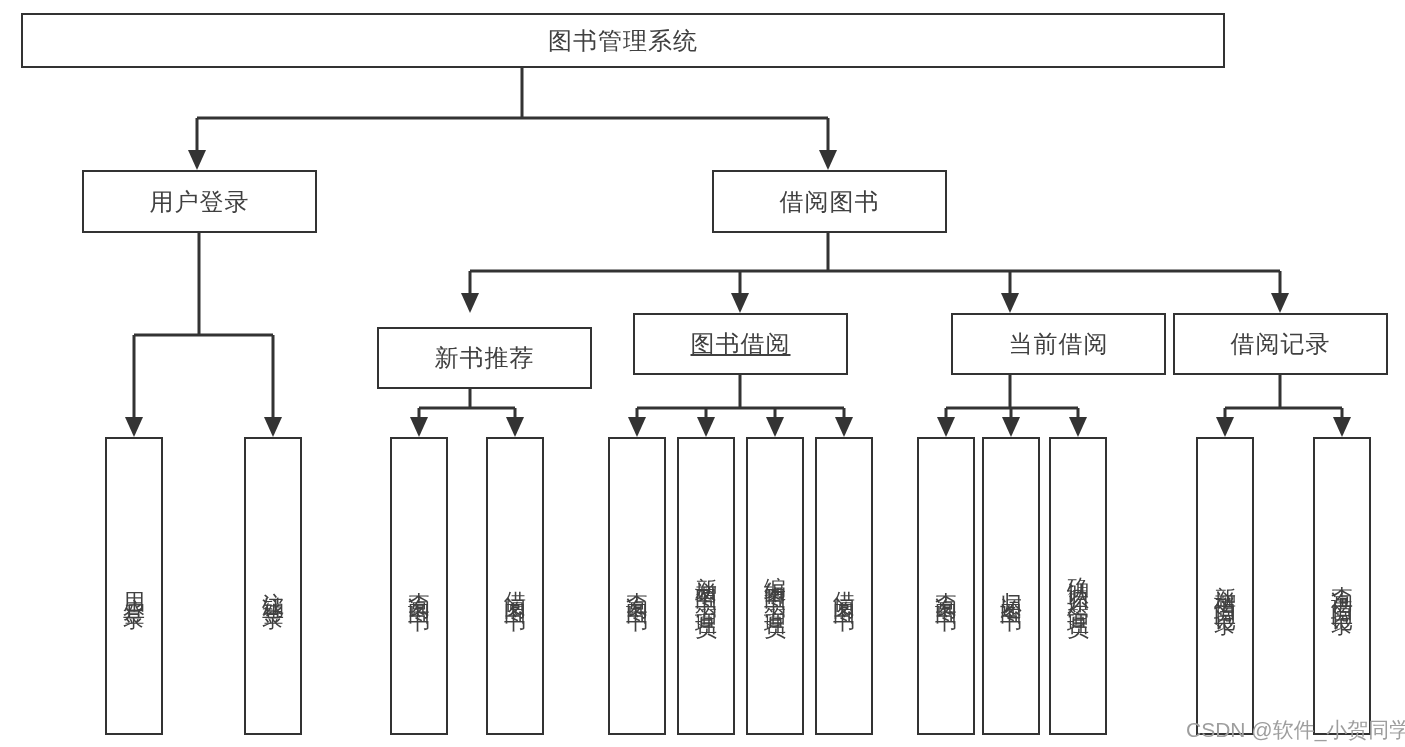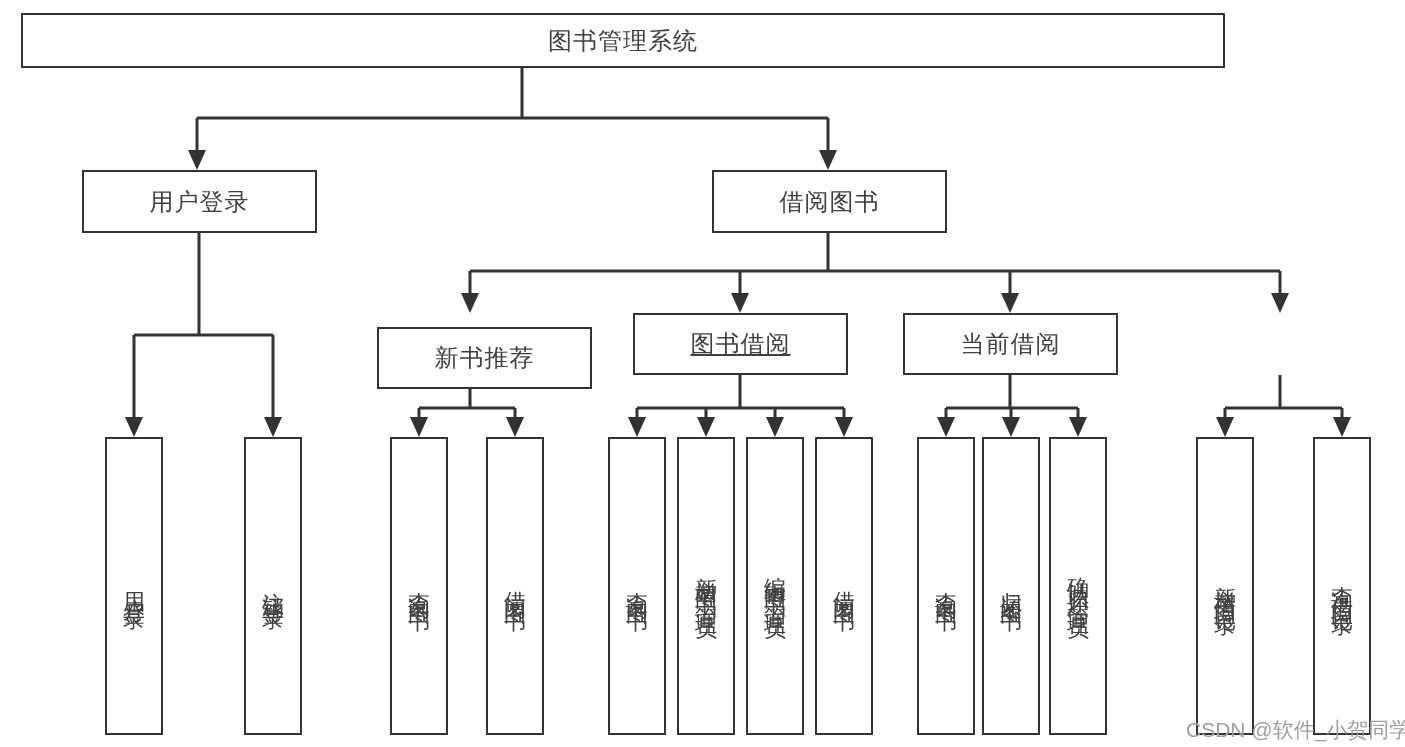--- a/index.html
+++ b/index.html
@@ -36,21 +36,21 @@
     z-index: 1;
     text-align: center;
   }
   .hbox { font-size: 24px; letter-spacing: 1px; }
   .root-box  { left: 21px;  top: 13px;  width: 1204px; height: 55px; }
   .l2a { left: 82px;  top: 170px; width: 235px; height: 63px; }
   .l2b { left: 712px; top: 170px; width: 235px; height: 63px; }
   .l3  { top: 313px; width: 215px; height: 62px; }
   .l3a { left: 377px; margin-top: 14px; }
   .l3b { left: 633px; text-decoration: underline; }
-  .l3c { left: 903px; }
+  .l3c { left: 951px; }
   .l3d { left: 1173px; }
   .vbox {
     top: 437px;
     width: 58px;
     height: 298px;
     writing-mode: vertical-rl;
     text-orientation: mixed;
     font-size: 22px;
     letter-spacing: 6px;
     line-height: 1;
@@ -126,20 +126,21 @@
   </svg>
 
   <div class="box hbox root-box">图书管理系统</div>
 
   <div class="box hbox l2a">用户登录</div>
   <div class="box hbox l2b">借阅图书</div>
 
   <div class="box hbox l3 l3a">新书推荐</div>
   <div class="box hbox l3 l3b">图书借阅</div>
   <div class="box hbox l3 l3c">当前借阅</div>
+  <div class="box hbox l3 l3d">借阅记录</div>
 
   <div class="box vbox v1">用户登录</div>
   <div class="box vbox v2">注销登录</div>
 
   <div class="box vbox v3">查询图书</div>
   <div class="box vbox v4">借阅图书</div>
 
   <div class="box vbox v5">查询图书</div>
   <div class="box vbox v6">新增图书（管理员）</div>
   <div class="box vbox v7">编辑图书（管理员）</div>

